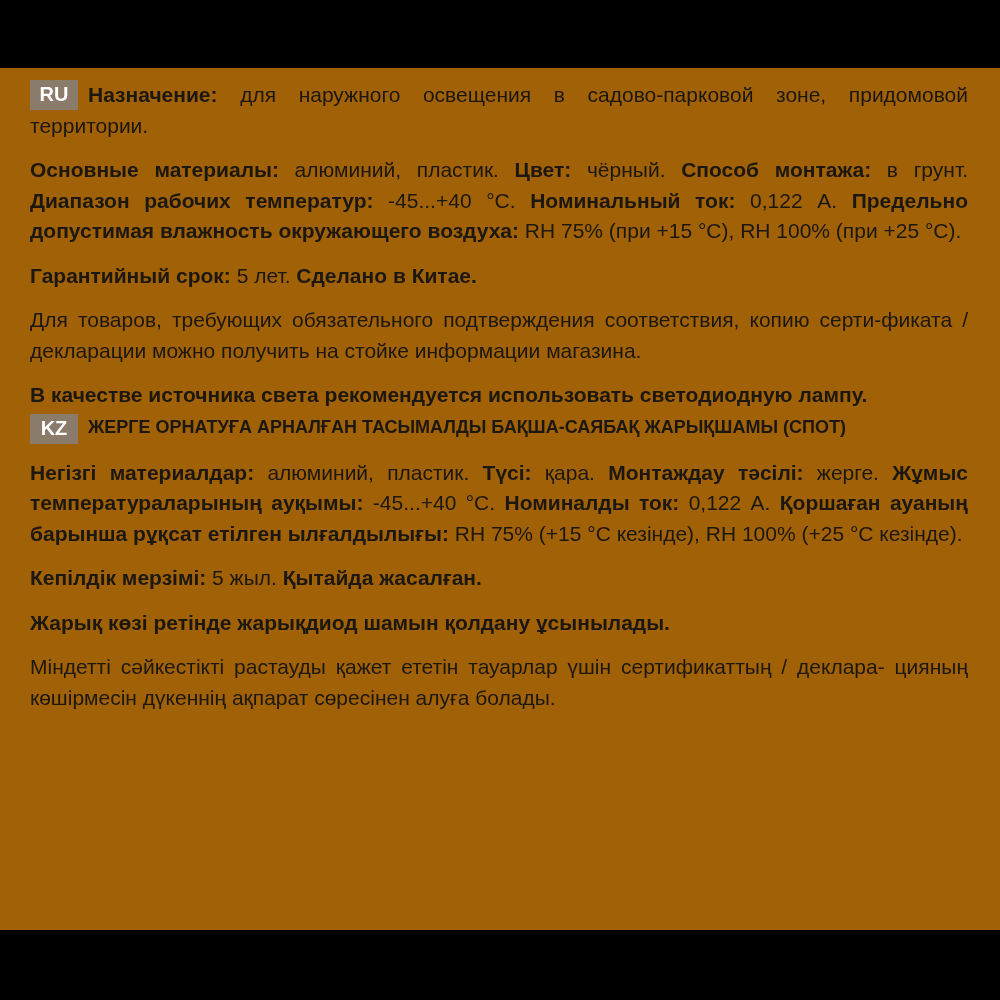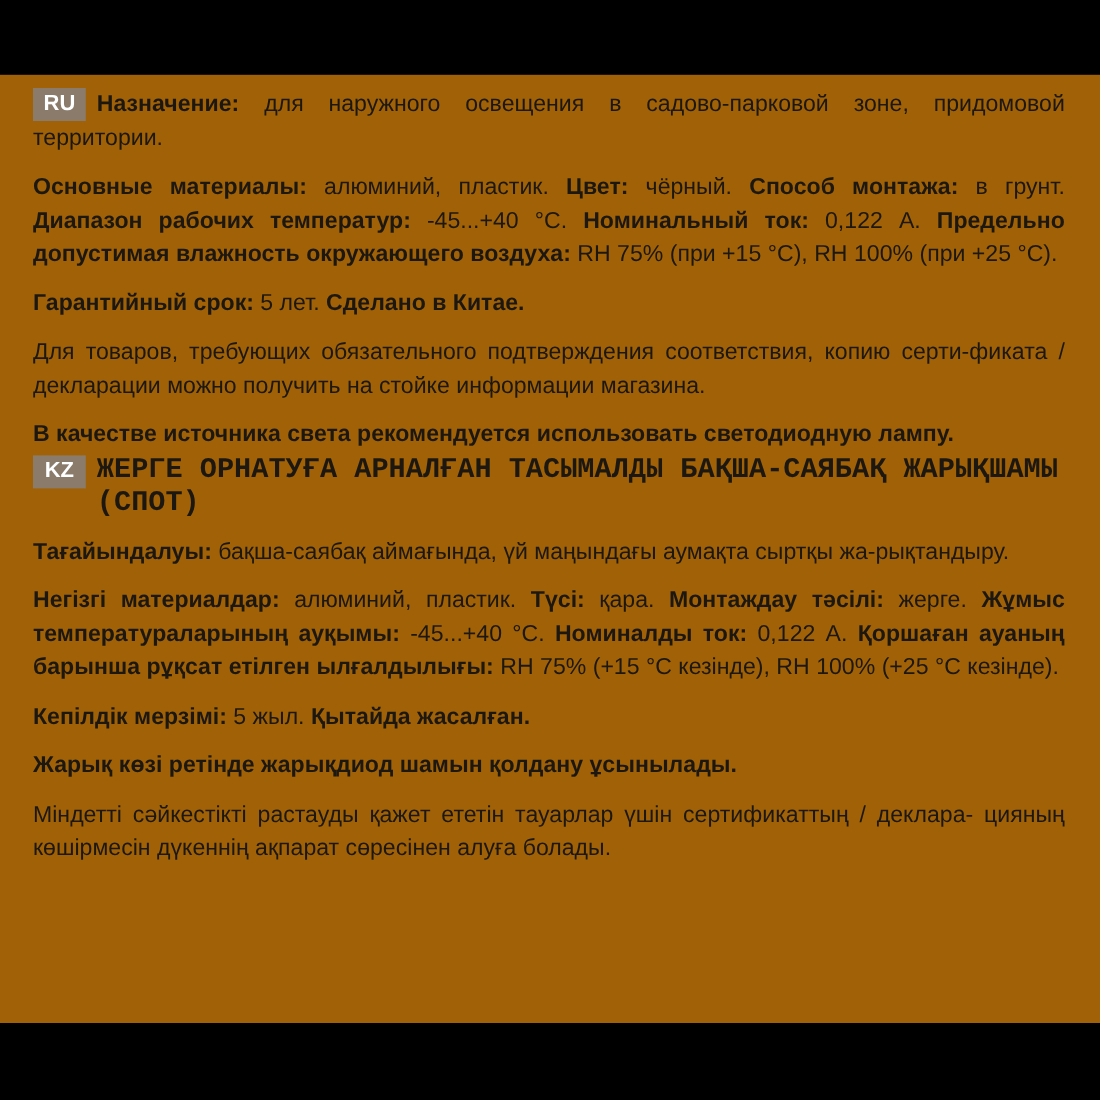--- a/index.html
+++ b/index.html
@@ -32,23 +32,22 @@
       vertical-align: 1px;
       text-align: center;
       min-width: 36px;
     }
     .kz-head {
       display: flex; align-items: flex-start;
       margin-top: 1px;
     }
     .kz-head .badge { flex: 0 0 auto; margin-top: 2px; }
     .kz-title {
-      font-weight: 700; font-size: 26px; line-height: 30.5px;
+      font-weight: 700; font-size: 18px; line-height: 30.5px;
       text-transform: uppercase;
-      font-family: Liberation Mono, monospace;
     }
   </style>
 </head>
 <body>
 
 <div class="bar-top"></div>
 
 <div class="page">
   <div class="content">
 
@@ -63,21 +62,20 @@
 
       <p class="gap"><b>В качестве источника света рекомендуется использовать светодиодную лампу.</b></p>
     </section>
 
     <section>
       <div class="kz-head">
         <span class="badge">KZ</span>
         <div class="kz-title">ЖЕРГЕ ОРНАТУҒА АРНАЛҒАН ТАСЫМАЛДЫ БАҚША-САЯБАҚ ЖАРЫҚШАМЫ (СПОТ)</div>
       </div>
 
-      <p class="gap"><b>Тағайындалуы:</b><span> бақша-саябақ аймағында, үй маңындағы аумақта сыртқы жа-рықтандыру.</span></p>
 
       <p class="gap"><b>Негізгі материалдар:</b><span> алюминий, пластик. </span><b>Түсі:</b><span> қара. </span><b>Монтаждау тәсілі:</b><span> жерге. </span><b>Жұмыс температураларының ауқымы:</b><span> -45...+40 °C. </span><b>Номиналды ток:</b><span> 0,122 А. </span><b>Қоршаған ауаның барынша рұқсат етілген ылғалдылығы:</b><span> RH 75% (+15 °C кезінде), RH 100% (+25 °C кезінде).</span></p>
 
       <p class="gap"><b>Кепілдік мерзімі:</b><span> 5 жыл. </span><b>Қытайда жасалған.</b></p>
 
       <p class="gap"><b>Жарық көзі ретінде жарықдиод шамын қолдану ұсынылады.</b></p>
 
       <p class="gap">Міндетті сәйкестікті растауды қажет ететін тауарлар үшін сертификаттың / деклара- цияның көшірмесін дүкеннің ақпарат сөресінен алуға болады.</p>
     </section>
 

